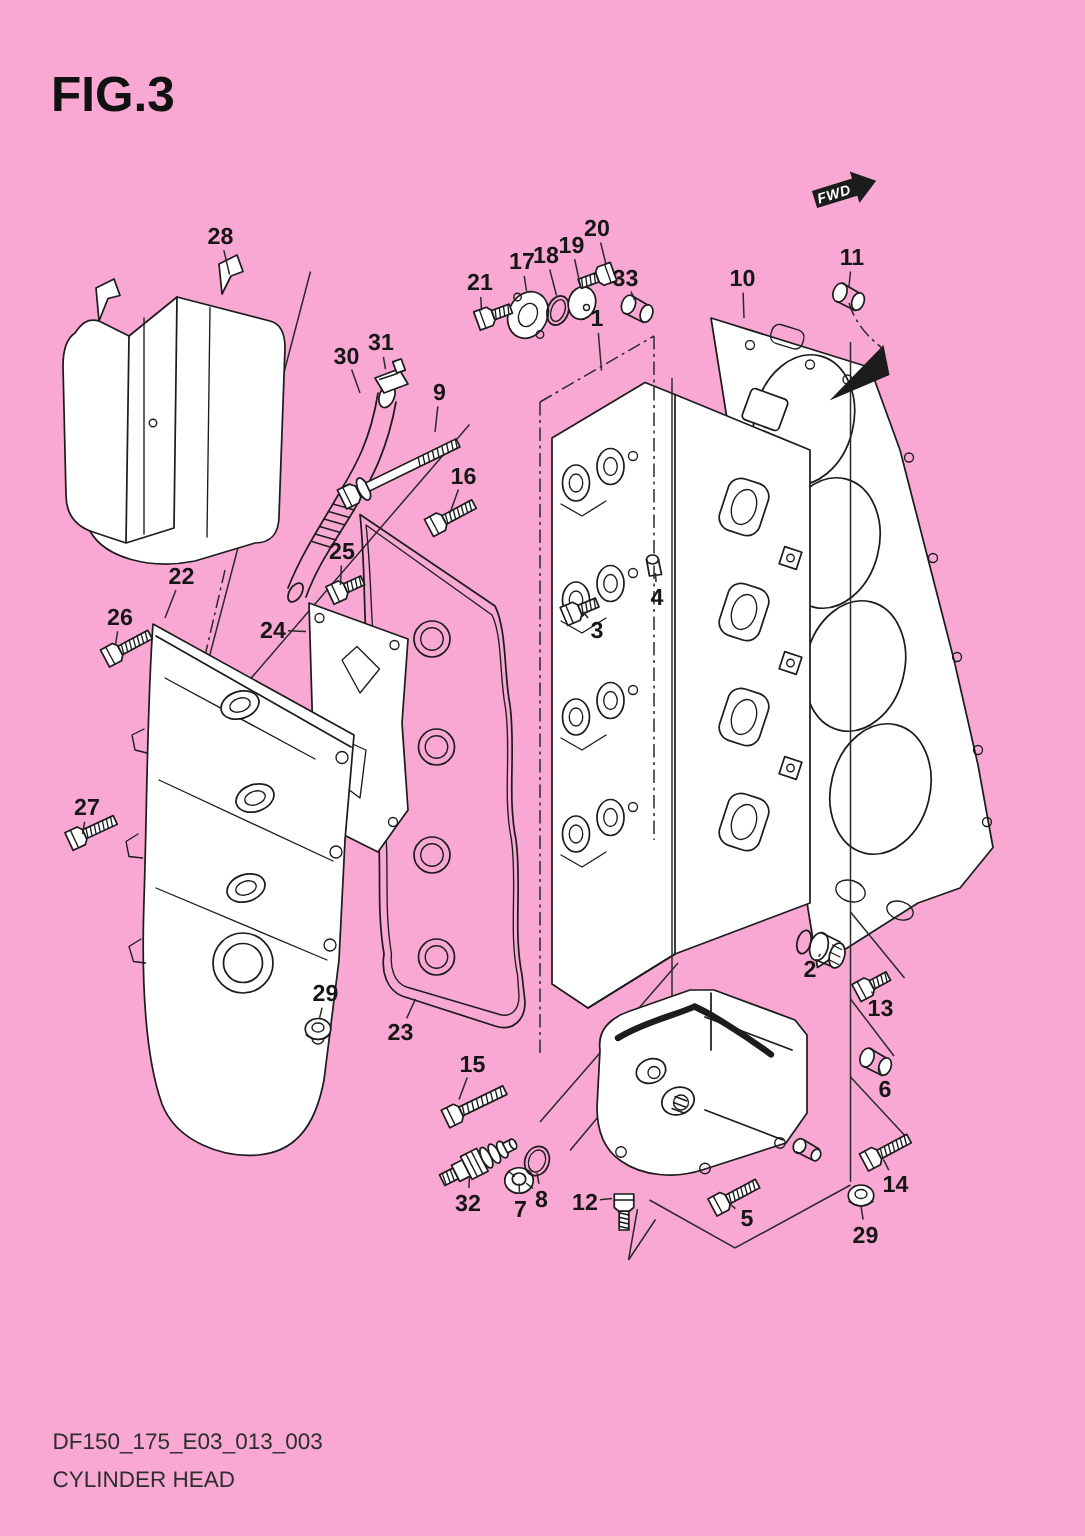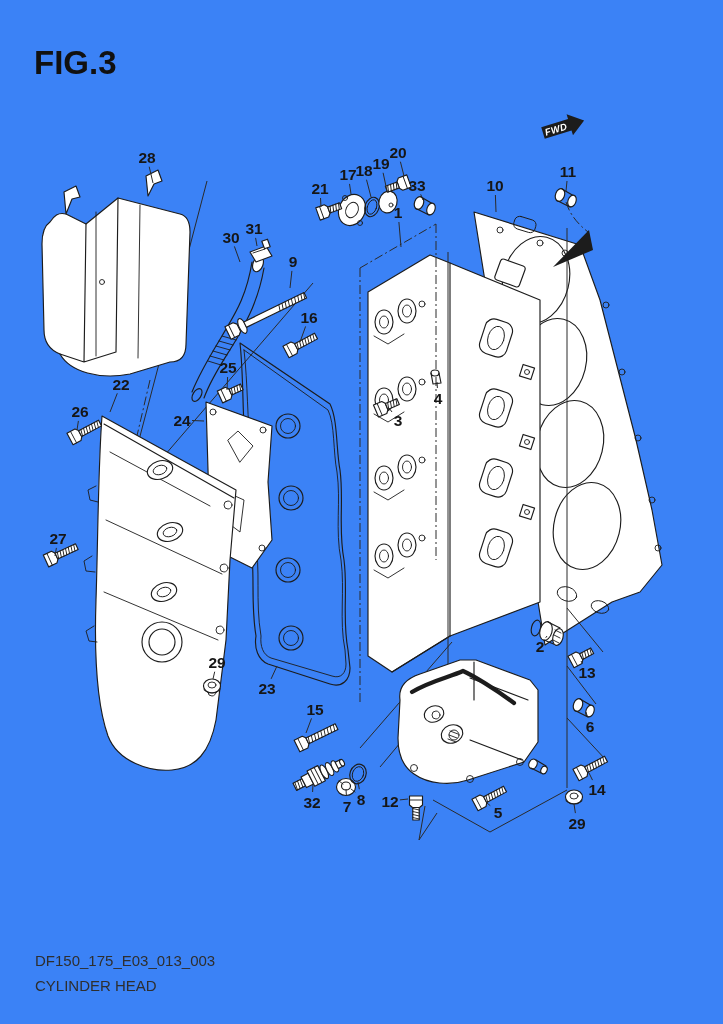--- a/index.html
+++ b/index.html
@@ -1,16 +1,16 @@
 <!DOCTYPE html>
 <html><head>
 <meta charset="utf-8">
 <style>
   html,body{margin:0;padding:0;background:#e8e8e8;}
-  #page{position:relative;width:723px;height:1024px;background:#3b82f6;margin:0 auto;
+  #page{position:relative;width:723px;height:1024px;background:#f9a8d4;margin:0 auto;
         font-family:"Liberation Sans",sans-serif;overflow:hidden;}
   svg{display:block}
   .p  {fill:none;stroke:#1c1c1c;stroke-width:1.15;stroke-linecap:round;stroke-linejoin:round;}
   .pf {fill:#ffffff;stroke:#1c1c1c;stroke-width:1.15;stroke-linecap:round;stroke-linejoin:round;}
   .pd {fill:#1c1c1c;stroke:none;}
   .thick{fill:none;stroke:#1c1c1c;stroke-width:4.2;stroke-linecap:round;}
   .thin{stroke-width:.9;}
   .chain{fill:none;stroke:#2a2a2a;stroke-width:1;stroke-dasharray:9 3 2 3;}
   .frame{fill:none;stroke:#2a2a2a;stroke-width:1;}
   .leader{stroke:#2a2a2a;stroke-width:1;}

